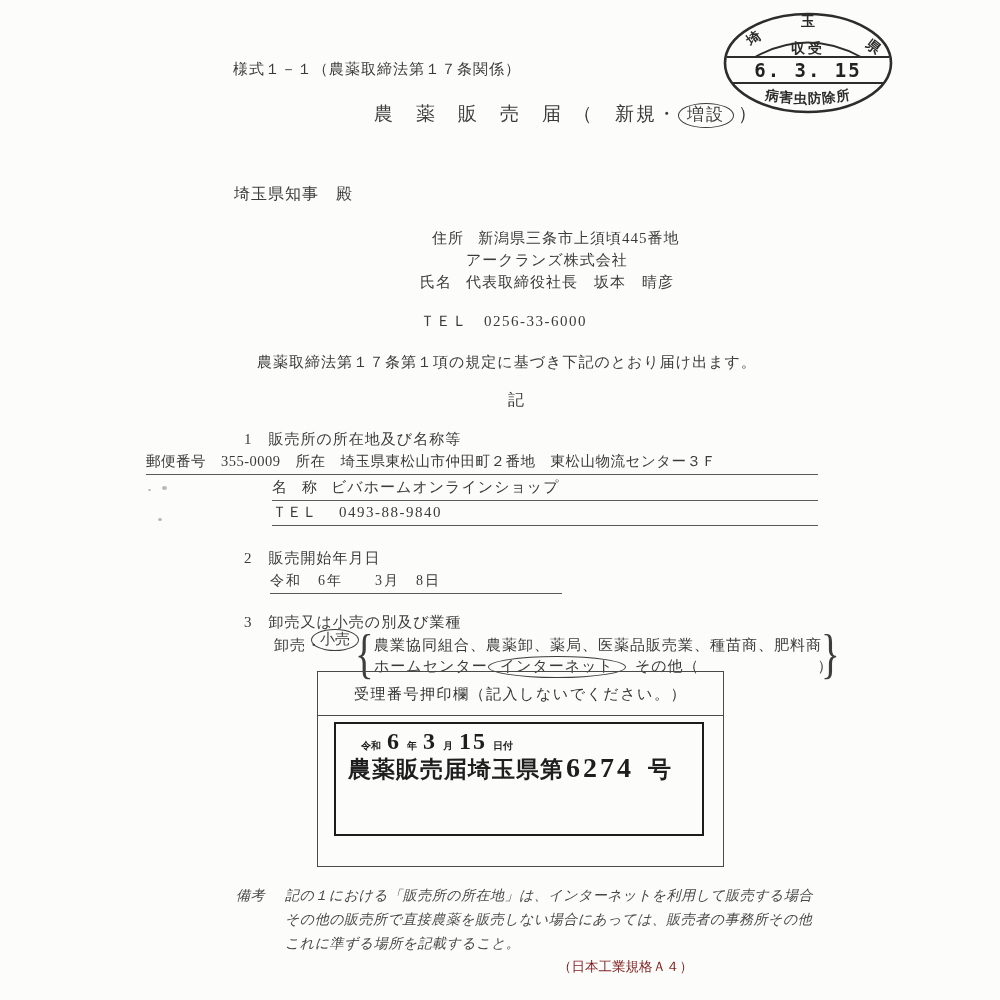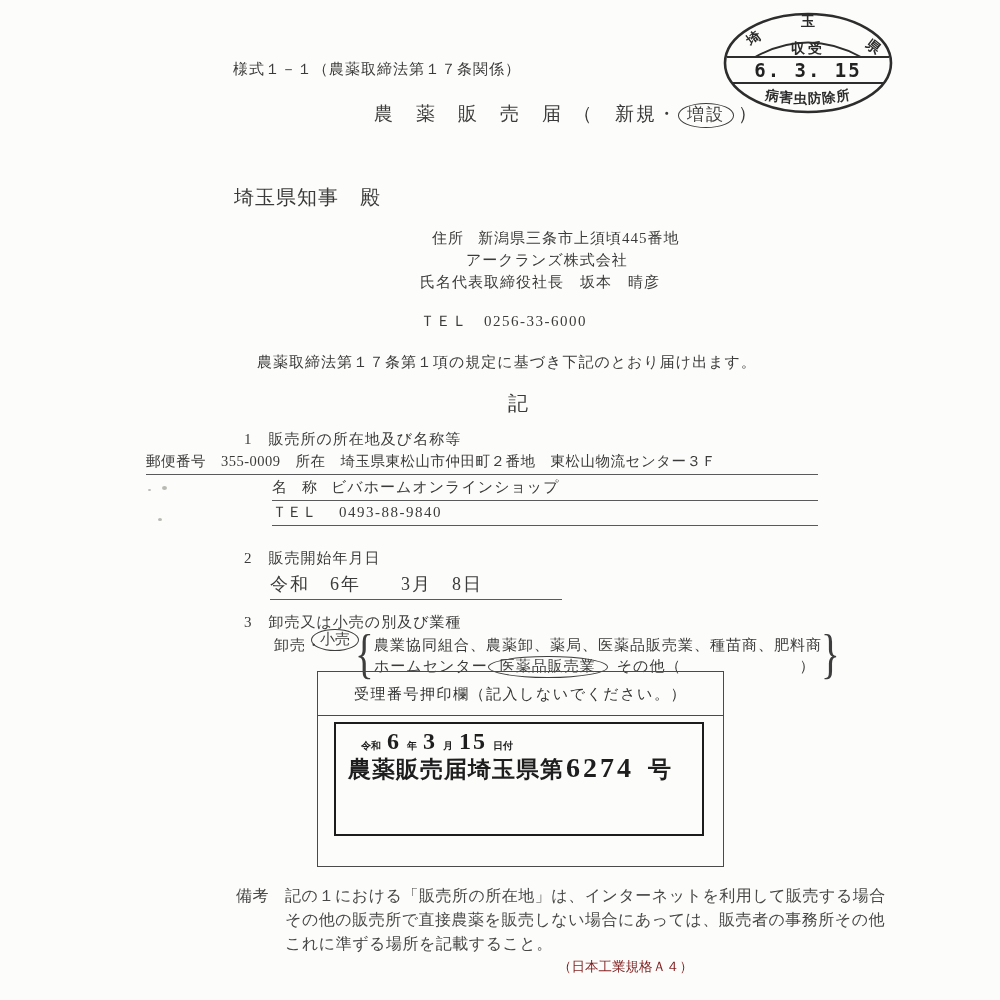--- a/index.html
+++ b/index.html
@@ -6,21 +6,21 @@
   .page{
     position:relative;
     width:1000px;height:1000px;
     background:#fcfcfa;
     font-family:"Liberation Serif","DejaVu Serif",serif;
     color:#3b3b3b;
     overflow:hidden;
   }
   .abs{position:absolute;white-space:nowrap;}
   .t15{font-size:15px;letter-spacing:1px;}
-  .t16{font-size:20px;letter-spacing:1px;}
+  .t16{font-size:16px;letter-spacing:1px;}
   .circled{
     display:inline-block;
     border:1.7px solid #3d3d3d;
     border-radius:50%;
     padding:1px 8px 2px 8px;
     line-height:1.15;
   }
   .underline-row{
     border-bottom:1.5px solid #5a5a5a;
     padding-bottom:3px;
@@ -56,21 +56,21 @@
     border:2.6px solid #1c1c1c;
     color:#1e1e1e;
   }
   .stampline{position:absolute;display:flex;align-items:baseline;}
   .sl1 .k{font-size:10px;font-weight:600;margin:0 3px;}
   .sl1 .d{font-size:24px;font-weight:600;margin:0 3px;letter-spacing:2px;}
   .sl2 .k{font-size:23px;font-weight:700;letter-spacing:1px;}
   .sl2 .d{font-size:28px;font-weight:700;letter-spacing:3px;margin-left:2px;}
   .sl2 .k2{font-size:23px;font-weight:700;margin-left:14px;}
   .sl3{font-size:28px;font-weight:700;letter-spacing:2px;width:100%;justify-content:center;display:flex;}
-  .remark{font-size:16px;line-height:24px;letter-spacing:0.5px;color:#474747;}
+  .remark{font-size:14px;line-height:24px;letter-spacing:0.5px;color:#474747;font-style:italic;}
   .speck{position:absolute;background:#b9b9b4;border-radius:50%;}
   .flexrow{display:flex;align-items:baseline;}
 </style>
 </head>
 <body>
 
 <div class="page">
 
   <div class="abs t15" style="left:233px;top:60px;">様式１－１（農薬取締法第１７条関係）</div>
 
@@ -101,21 +101,21 @@
 
   <div class="abs t16" style="left:234px;top:184px;">埼玉県知事　殿</div>
 
   <div class="abs t15 flexrow" style="left:432px;top:229px;">
     <span>住所</span>
     <span style="margin-left:14px;">新潟県三条市上須頃445番地</span>
   </div>
   <div class="abs t15" style="left:466px;top:251px;">アークランズ株式会社</div>
   <div class="abs t15 flexrow" style="left:420px;top:273px;">
     <span>氏名</span>
-    <span style="">代表取締役社長　坂本　晴彦</span>
+    <span style="margin-left:14px;">代表取締役社長　坂本　晴彦</span>
   </div>
   <div class="abs t15 flexrow" style="left:420px;top:312px;">
     <span>ＴＥＬ</span>
     <span style="margin-left:16px;letter-spacing:1.5px;">0256-33-6000</span>
   </div>
 
   <div class="abs t15" style="left:257px;top:353px;">農薬取締法第１７条第１項の規定に基づき下記のとおり届け出ます。</div>
 
   <div class="abs t16" style="left:508px;top:390px;">記</div>
 
@@ -124,30 +124,30 @@
   <div class="abs underline-row flexrow" style="left:272px;top:478px;width:546px;font-size:15px;">
     <span>名　称</span>
     <span style="margin-left:14px;letter-spacing:1px;">ビバホームオンラインショップ</span>
   </div>
   <div class="abs underline-row flexrow" style="left:272px;top:503px;width:546px;font-size:15px;">
     <span>ＴＥＬ</span>
     <span style="margin-left:22px;letter-spacing:1.5px;">0493-88-9840</span>
   </div>
 
   <div class="abs t15" style="left:244px;top:549px;">2　販売開始年月日</div>
-  <div class="abs underline-row" style="left:270px;top:572px;width:292px;font-size:18px;letter-spacing:2px;">令和　6年　　3月　8日</div>
+  <div class="abs underline-row" style="left:270px;top:572px;width:292px;font-size:14px;letter-spacing:2px;">令和　6年　　3月　8日</div>
 
   <div class="abs t15" style="left:244px;top:613px;">3　卸売又は小売の別及び業種</div>
   <div class="abs t15" style="left:274px;top:636px;">卸売・</div>
   <span class="abs circled" style="left:311px;top:629px;font-size:15px;">小売</span>
   <div class="abs brace" style="left:355px;top:627px;">{</div>
   <div class="abs t15" style="left:374px;top:636px;">農業協同組合、農薬卸、薬局、医薬品販売業、種苗商、肥料商</div>
   <div class="abs flexrow" style="left:374px;top:656px;font-size:15px;letter-spacing:1px;">
     <span>ホームセンター</span>
-    <span class="circled" style="font-size:15px;padding:1px 11px 2px 11px;">医薬品販売業</span>
+    <span class="circled" style="font-size:15px;padding:1px 11px 2px 11px;">インターネット</span>
     <span style="margin-left:9px;">その他（</span>
     <span style="display:inline-block;width:118px;"></span>
     <span>）</span>
   </div>
   <div class="abs brace" style="left:821px;top:627px;">}</div>
 
   <div class="receipt-box">
     <div class="receipt-box-header">受理番号押印欄（記入しないでください。）</div>
     <div class="inner-stamp-box">
       <div class="stampline sl1" style="left:22px;top:4px;">

